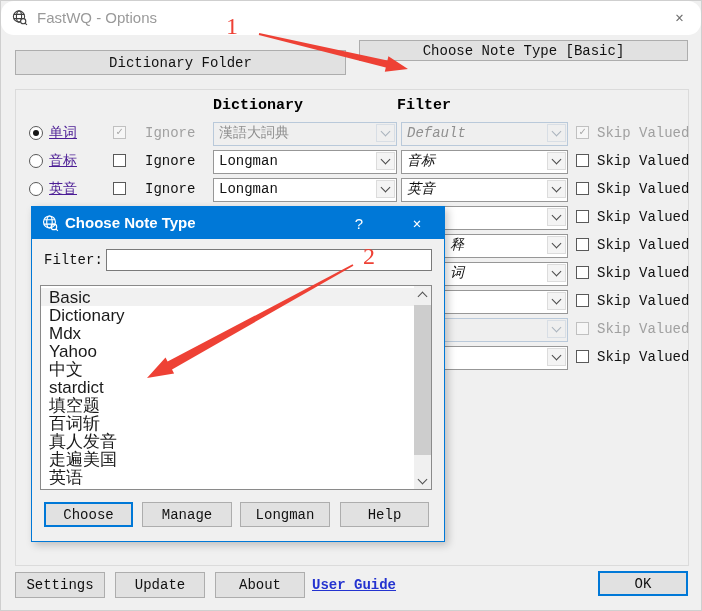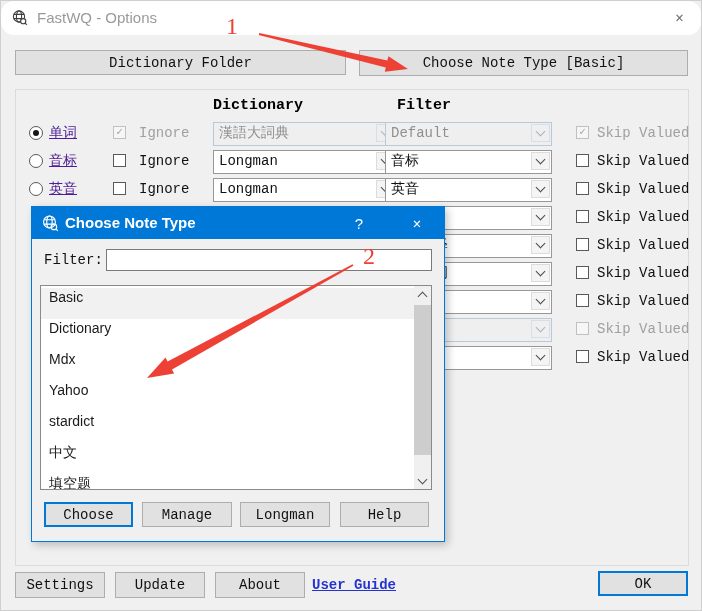--- a/index.html
+++ b/index.html
@@ -34,54 +34,54 @@
     border-radius:50%;background:#fff;box-sizing:border-box;}
   .radio.on::after{content:"";position:absolute;left:3px;top:3px;width:6px;height:6px;
     border-radius:50%;background:#161616;}
   .word{position:absolute;left:48px;top:0;line-height:22px;font-size:14px;color:#4c1d95;text-decoration:underline;}
   .cb{position:absolute;width:13px;height:13px;top:4px;border:1px solid #595959;background:#fff;
     box-sizing:border-box;display:flex;align-items:center;justify-content:center;
     font-size:11px;line-height:11px;color:#222;}
   .cb.dis{border-color:#c0c0c0;background:#f6f6f6;color:#a3a3a3;}
   .lbl{position:absolute;top:0;line-height:22px;font-size:14px;color:#111;}
   .lbl.dis{color:#a0a0a0;}
-  .cb-ign{left:112px;} .lbl-ign{left:138px;}
+  .cb-ign{left:112px;} .lbl-ign{left:144px;}
   .cb-skip{left:575px;} .lbl-skip{left:596px;}
 
   .dd{position:absolute;top:0;height:22px;background:#fff;border:1px solid #979797;
     font-size:14px;line-height:20px;color:#111;padding-left:5px;overflow:hidden;}
   .dd .ab{position:absolute;top:1px;right:1px;width:19px;height:18px;background:#f4f4f4;
     border:1px solid #dcdcdc;box-sizing:border-box;display:flex;align-items:center;justify-content:center;}
   .chev{width:6px;height:6px;border-right:1.4px solid #4a4a4a;border-bottom:1.4px solid #4a4a4a;
     transform:rotate(45deg);margin-top:-3px;}
   .dd.dis{background:#efefef;border-color:#b9c9da;color:#8f8f8f;}
   .dd.dis .ab{background:#efefef;border-color:#d8dee5;}
   .dd.dis .chev{border-color:#aab3bd;}
   .dd-dict{left:212px;width:177px;}
-  .dd-field{left:384px;width:160px;}
+  .dd-field{left:400px;width:160px;font-style:italic;}
   .dd-field .frag{padding-left:43px;display:inline-block;}
 
   
   .dialog{left:30px;top:205px;width:414px;height:336px;background:#f0f0f0;
     border:1px solid var(--accent,#0078d7);z-index:5;box-shadow:3px 3px 8px rgba(0,0,0,.22);}
   .dlg-titlebar{left:0;top:0;width:100%;height:32px;background:var(--accent,#0078d7);}
   .dlg-title{left:33px;top:6px;font-family:"Liberation Sans",sans-serif;font-size:15px;
     color:#fff;line-height:20px;font-weight:bold;}
   .dlg-help{left:305px;top:0;width:44px;height:32px;display:flex;align-items:center;
     justify-content:center;color:#fff;font-size:15px;font-family:"Liberation Sans",sans-serif;}
   .dlg-close{left:363px;top:0;width:44px;height:32px;display:flex;align-items:center;
     justify-content:center;color:#fff;font-size:14px;}
   .filter-lbl{left:12px;top:42px;line-height:22px;font-size:14px;color:#111;}
   .filter-input{left:74px;top:42px;width:326px;height:22px;border:1px solid #7a7a7a;
     background:#fff;font-size:14px;font-family:"Liberation Mono","DejaVu Sans Mono",monospace;
     padding:0 4px;outline:none;}
   .listbox{left:8px;top:78px;width:392px;height:205px;background:#fff;border:1px solid #8a8a8a;
     overflow:hidden;}
-  .lb-item{position:relative;height:31px;line-height:19.5px;padding-left:8px;
-    font-family:"Liberation Sans",sans-serif;font-size:14px;color:#1a1a1a;width:365px;}
+  .lb-item{position:relative;height:18px;line-height:19.5px;padding-left:8px;
+    font-family:"Liberation Sans",sans-serif;font-size:17px;color:#1a1a1a;width:365px;}
   .lb-item.sel{background:#f1f1f1;}
   .sbar{position:absolute;top:0;right:0;width:17px;height:203px;background:#f0f0f0;}
   .sbtn{position:absolute;left:0;width:17px;height:17px;display:flex;align-items:center;justify-content:center;}
   .sbtn.up{top:0;} .sbtn.down{bottom:0;}
   .schev{width:6px;height:6px;border-right:1.4px solid #505050;border-bottom:1.4px solid #505050;}
   .schev.up{transform:rotate(-135deg);margin-top:3px;}
   .schev.down{transform:rotate(45deg);margin-top:-3px;}
   .sthumb{position:absolute;left:0;top:19px;width:17px;height:150px;background:#cdcdcd;}
   .dlg-btn{top:295px;height:25px;}
 
@@ -107,21 +107,21 @@
         <path d="M2.8 5.4h10.4M2.8 9.6h10.4"></path>
         <circle cx="12.2" cy="12.2" r="2.6" fill="#fff"></circle>
         <path d="M14.1 14.1l1.8 1.8"></path>
       </g>
     </svg>
     <div class="abs title-text">FastWQ - Options</div>
     <div class="abs close-x">✕</div>
   </div>
 
   <div class="abs btn" style="left:14px;top:49px;width:331px;height:25px">Dictionary Folder</div>
-  <div class="abs btn" style="left:358px;top:49px;width:329px;height:26px">Choose Note Type [Basic]</div>
+  <div class="abs btn" style="left:358px;top:39px;width:329px;height:21px">Choose Note Type [Basic]</div>
 
   <div class="abs groupbox"></div>
 
   <div class="abs colhdr" style="left:212px">Dictionary</div>
   <div class="abs colhdr" style="left:396px">Filter</div>
 
   <div class="row" style="top:121px">
     <span class="radio on"></span>
     <span class="word">单词</span>
     <span class="cb dis cb-ign">✓</span>
@@ -268,22 +268,22 @@
 
     <div class="abs filter-lbl">Filter:</div>
     <input class="abs filter-input" type="text" value="" style="">
 
     <div class="abs listbox">
       <div style="height:2px"></div>
       <div class="lb-item sel">Basic</div>
       <div class="lb-item">Dictionary</div>
       <div class="lb-item">Mdx</div>
       <div class="lb-item">Yahoo</div>
+      <div class="lb-item">中文</div>
       <div class="lb-item">stardict</div>
-      <div class="lb-item">中文</div>
       <div class="lb-item">填空题</div>
       <div class="lb-item">百词斩</div>
       <div class="lb-item">真人发音</div>
       <div class="lb-item">走遍美国</div>
       <div class="lb-item">英语</div>
       <div class="sbar">
         <div class="sbtn up">
             <span class="schev up"></span>
           </div>
         <div class="sthumb"></div>

